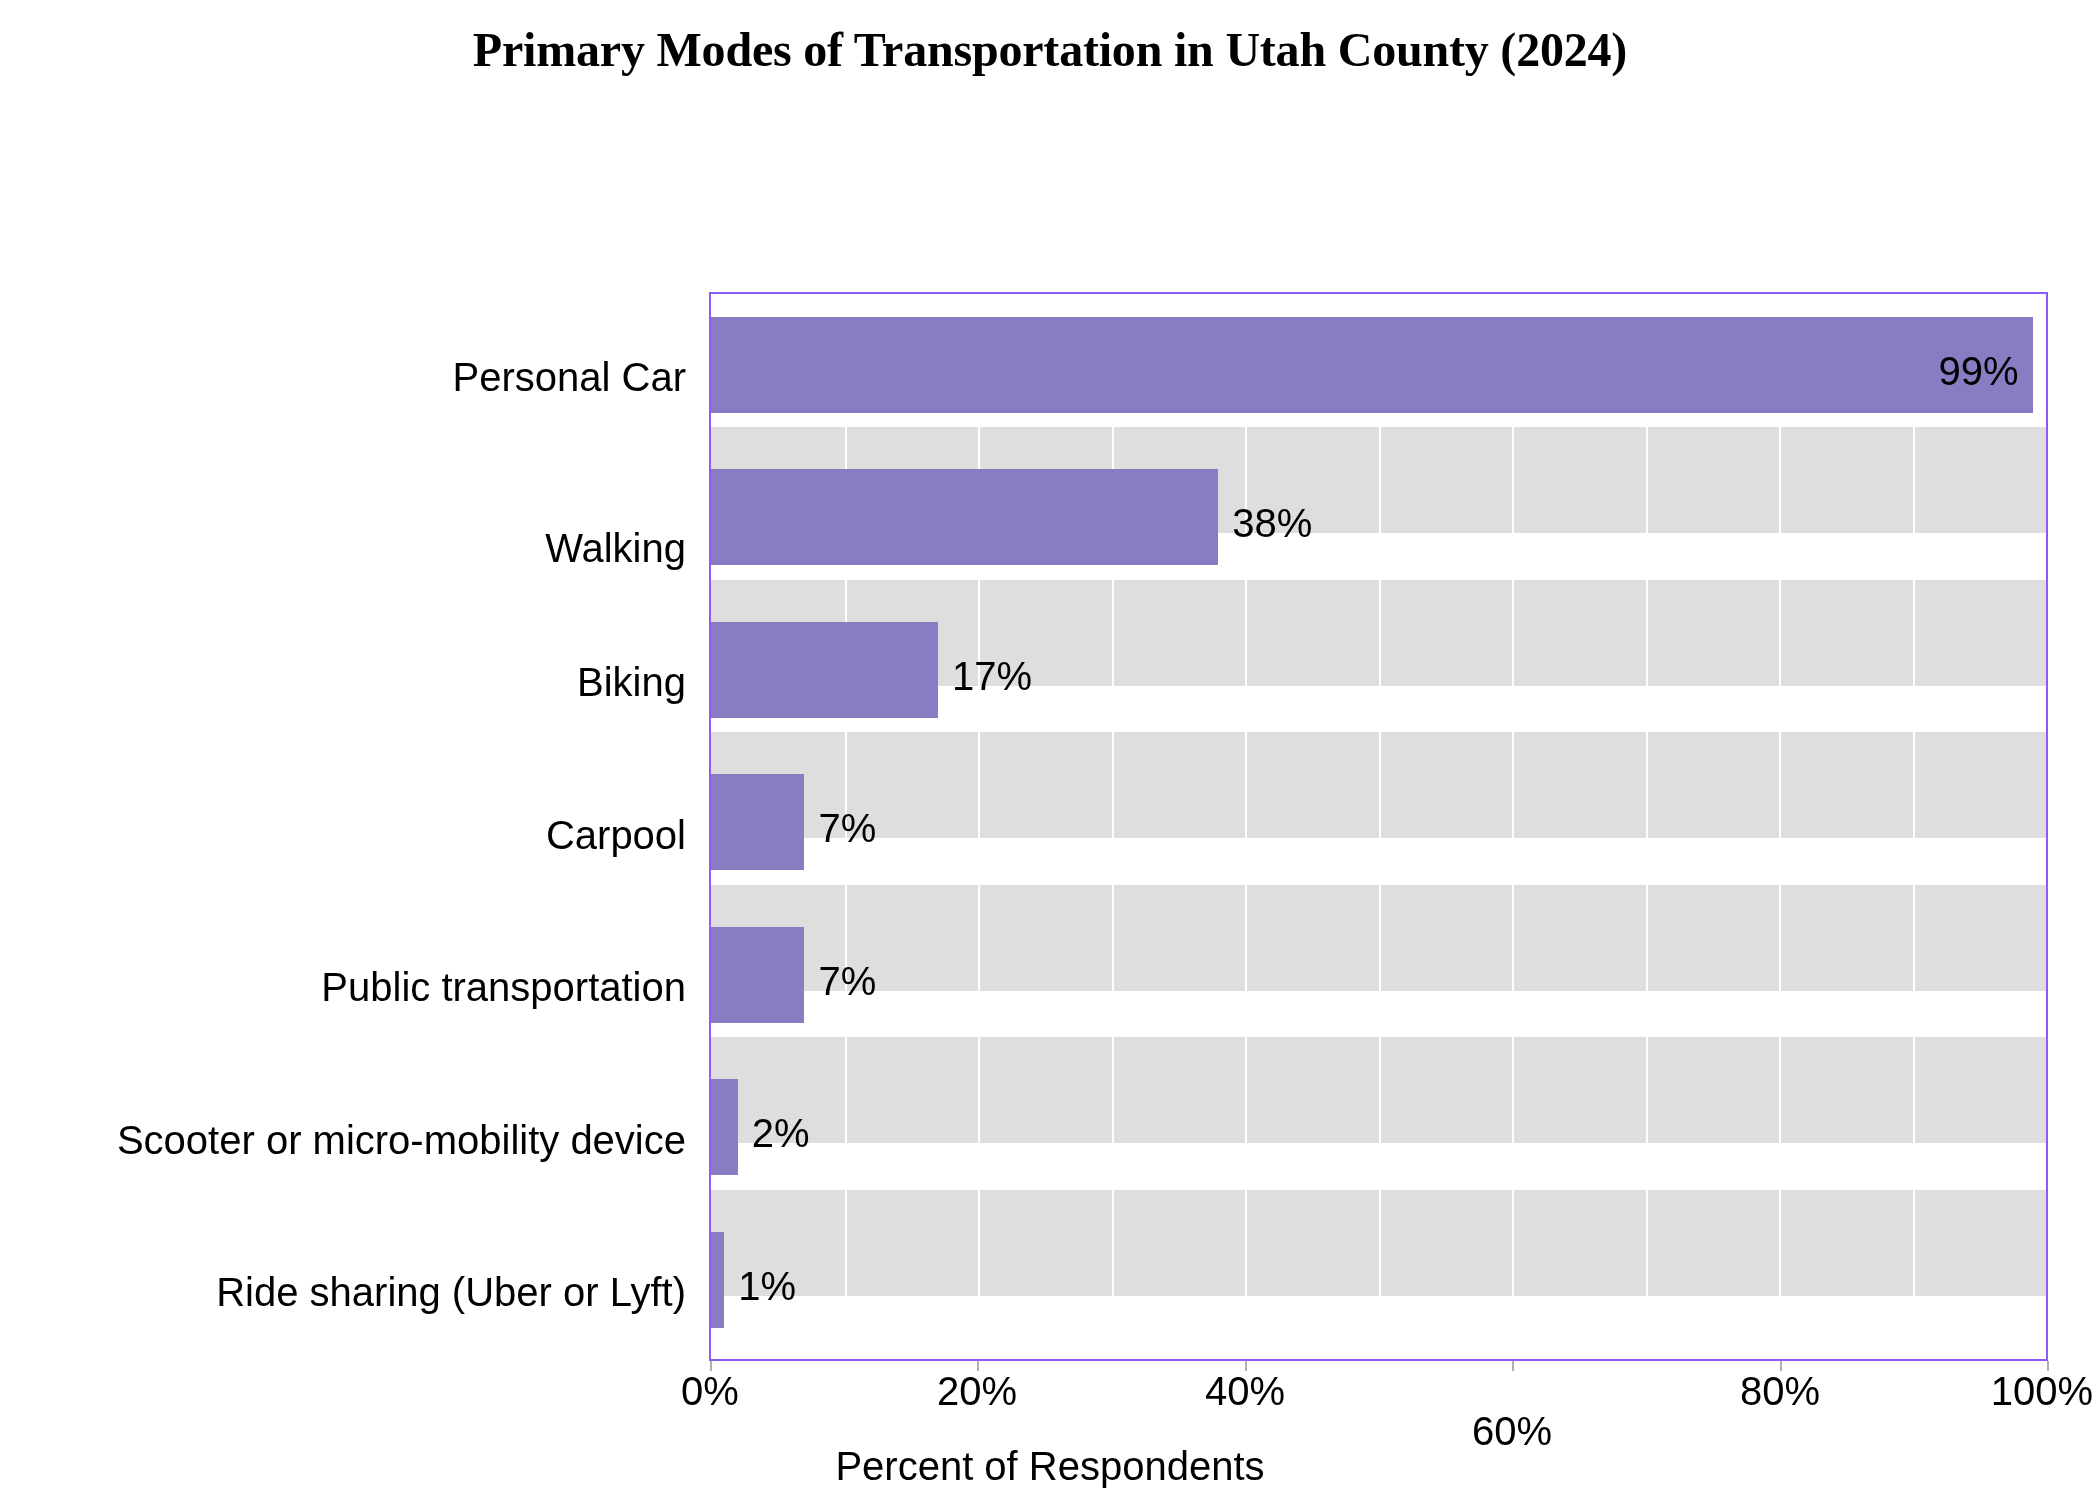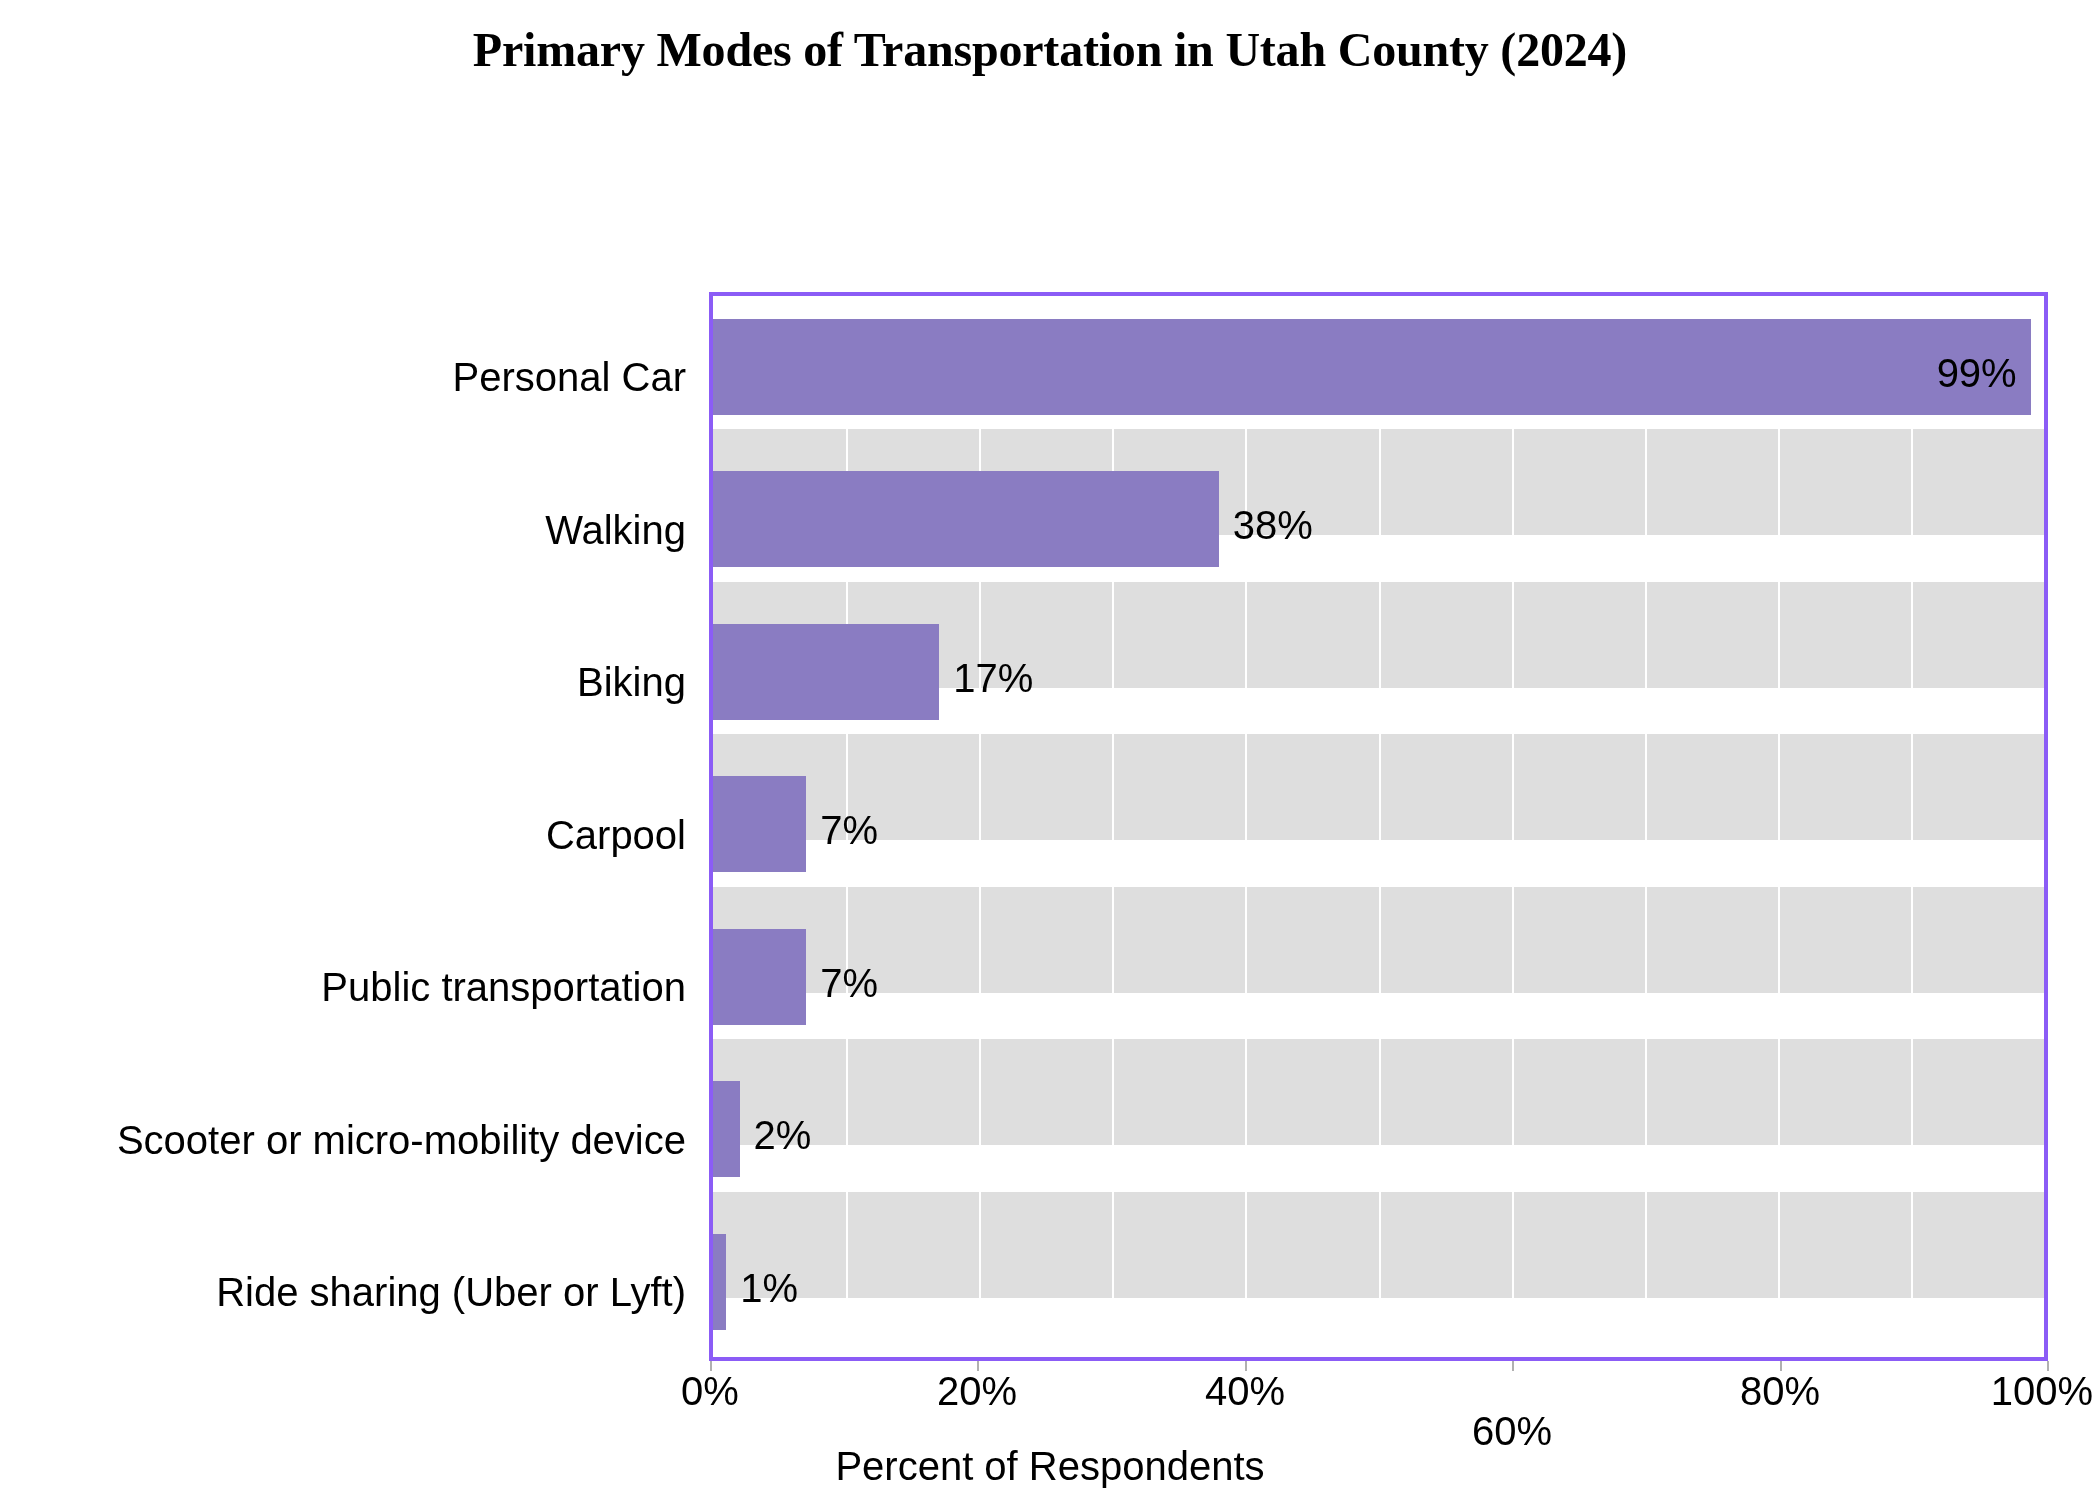--- a/index.html
+++ b/index.html
@@ -46,21 +46,21 @@
     white-space: pre-line;
   }
 
   
   .plot-area {
     position: absolute;
     left: 709px;
     top: 292px;
     width: 1339px;
     height: 1069px;
-    border: 4px solid #8b5cf6;
+    border: 2px solid #8b5cf6;
     box-sizing: border-box;
     background: #ffffff;
   }
 
   .bandbg {
     position: absolute;
     left: 0;
     width: 100%;
     background: #dedede;
   }
@@ -136,21 +136,21 @@
 </style>
 </head>
 <body>
 
 <div class="figure">
 
   <div class="title">Primary Modes of Transportation in Utah County (2024)</div>
 
   <div class="cat-labels">
     <div class="cat-label" style="top:65px;">Personal Car</div>
-    <div class="cat-label" style="top:218px;text-align:center;">Walking</div>
+    <div class="cat-label" style="top:236px;text-align:center;">Walking</div>
     <div class="cat-label" style="top:370px;">Biking</div>
     <div class="cat-label" style="top:523px;">Carpool</div>
     <div class="cat-label" style="top:675px;">Public transportation</div>
     <div class="cat-label" style="top:828px;">Scooter or micro-mobility device</div>
     <div class="cat-label" style="top:980px;">Ride sharing (Uber or Lyft)</div>
   </div>
 
   <div class="plot-area">
 
     <div class="bandbg" style="top:133px;height:106px;"></div>

